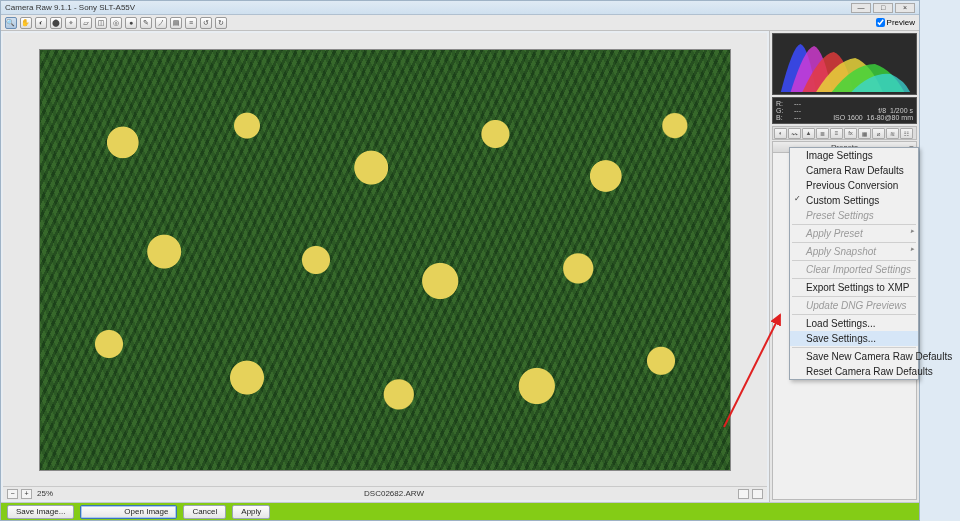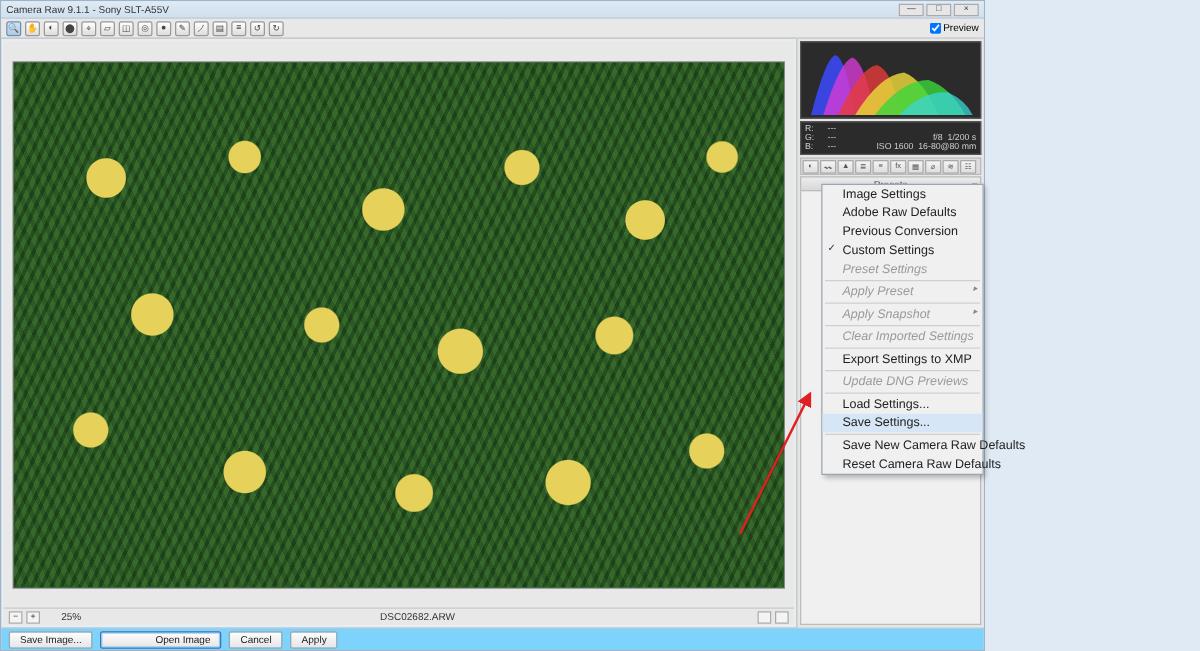--- a/index.html
+++ b/index.html
@@ -1,17 +1,17 @@
 <!DOCTYPE html>
 <html><head>
 <meta charset="utf-8">
 <style>
 * { box-sizing: border-box; margin: 0; padding: 0; font-family: "Segoe UI", Tahoma, sans-serif; }
 html, body { width: 960px; height: 521px; overflow: hidden; background: #dfeaf4; }
-.window { width: 788px; height: 521px; background: #e8edf2; border: 1px solid #9fb3c6; display: flex; flex-direction: column; }
+.window { width: 920px; height: 521px; background: #e8edf2; border: 1px solid #9fb3c6; display: flex; flex-direction: column; }
 .titlebar { height: 14px; background: linear-gradient(#dfeaf4,#cfe0ef); border-bottom: 1px solid #b0c0d0; display: flex; align-items: center; padding: 0 4px; font-size: 8px; color: #333; }
 .titlebar .spacer { flex: 1; }
 .winbtn { width: 20px; height: 10px; margin-left: 2px; background: #e6e6e6; border: 1px solid #aaa; font-size: 7px; text-align: center; line-height: 8px; }
 .toolbar { height: 16px; background: #e8e8e8; border-bottom: 1px solid #c0c0c0; display: flex; align-items: center; padding: 0 4px; gap: 3px; }
 .tbtn { width: 12px; height: 12px; border: 1px solid #999; background: linear-gradient(#fff,#ddd); border-radius: 2px; display: flex; align-items: center; justify-content: center; font-size: 7px; color: #444; }
 .tbtn.active { background: linear-gradient(#d0e0f0,#b0c8e0); border-color: #6a8db3; }
 .preview-chk { margin-left: auto; font-size: 8px; display: flex; align-items: center; gap: 2px; }
 .preview-chk input { width: 9px; height: 9px; }
 .body { flex: 1; display: flex; min-height: 0; }
 .left { flex: 1; display: flex; flex-direction: column; min-width: 0; padding: 2px; }
@@ -35,21 +35,21 @@
     radial-gradient(circle 32px at 72% 80%, #e6d25a 0 55%, transparent 58%),
     radial-gradient(circle 26px at 90% 74%, #e6d25a 0 52%, transparent 56%),
     repeating-linear-gradient(115deg, rgba(20,50,18,.45) 0 3px, rgba(60,110,42,.35) 3px 7px),
     repeating-linear-gradient(65deg, rgba(24,60,22,.4) 0 4px, rgba(72,128,50,.3) 4px 9px),
     #2b5a28;
 }
 .filmstrip { height: 14px; background: #e8e8e8; border-top: 1px solid #c9c9c9; display: flex; align-items: center; padding: 0 4px; font-size: 8px; color: #333; }
 .filmstrip .nav { width: 11px; height: 10px; border: 1px solid #aaa; background: #f4f4f4; margin-right: 3px; display: flex; align-items: center; justify-content: center; font-size: 7px; }
 .filmstrip .filename { flex: 1; text-align: center; }
 .filmstrip .right-misc { width: 11px; height: 10px; border: 1px solid #aaa; background: #f4f4f4; margin-left: 3px; }
-.bottombar { height: 18px; background: #7dd3fc; border-top: 1px solid #c0c8d0; display: flex; align-items: center; padding: 0 6px; gap: 6px; font-size: 8px; }
+.bottombar { height: 18px; background: #84cc16; border-top: 1px solid #c0c8d0; display: flex; align-items: center; padding: 0 6px; gap: 6px; font-size: 8px; }
 .btn { height: 14px; padding: 0 8px; background: linear-gradient(#fdfdfd,#e6e6e6); border: 1px solid #9aa6b2; border-radius: 2px; font-size: 8px; color: #222; display: flex; align-items: center; }
 .btn.primary { border-color: #3b74b9; box-shadow: inset 0 0 0 1px #a8c9ee; padding-left: 43px; }
 .link { color: #1a5cc8; text-decoration: underline; flex: 1; text-align: center; }
 .right { width: 150px; background: #e6e6e6; border-left: 1px solid #c0c0c0; display: flex; flex-direction: column; position: relative; }
 .histo { height: 62px; background: #2b2b2b; margin: 2px; position: relative; border: 1px solid #555; }
 .histo svg { width: 100%; height: 100%; }
 .exif { font-size: 7px; color: #ccc; background: #2b2b2b; margin: 0 2px 2px; padding: 2px 3px; display: grid; grid-template-columns: 18px 1fr 1fr; row-gap: 0; border: 1px solid #555; }
 .exif span { white-space: nowrap; }
 .tabs { height: 14px; background: #dcdcdc; margin: 0 2px; border: 1px solid #bbb; display: flex; align-items: center; gap: 1px; padding: 0 1px; }
 .tab { width: 13px; height: 11px; background: linear-gradient(#f4f4f4,#dedede); border: 1px solid #aaa; border-radius: 1px; font-size: 6px; display: flex; align-items: center; justify-content: center; color: #555; }
@@ -103,21 +103,21 @@
   <div class="body">
     <div class="left">
       <div class="canvas-wrap">
         <div class="canvas">
           <div class="foliage"></div>
         </div>
       </div>
       <div class="filmstrip">
         <span class="nav">−</span>
         <span class="nav">+</span>
-        <span style="margin-left:14px;">25%</span>
+        <span style="margin-left:2px;">25%</span>
         <span class="filename">DSC02682.ARW</span>
         <span class="right-misc"></span>
         <span class="right-misc"></span>
       </div>
     </div>
 
     <div class="right">
       <div class="histo">
         <svg viewBox="0 0 146 60" preserveAspectRatio="none">
           <path d="M8 58 Q20 12 28 10 Q36 12 44 58 Z" fill="#3b4bff" opacity=".85"></path>
@@ -152,21 +152,21 @@
         <span class="tab">☷</span>
       </div>
       <div class="panel-header">
         <span>Presets</span>
         <span class="menu-icon">≡</span>
       </div>
       <div class="panel-body"></div>
 
       <div class="context-menu">
         <div class="cm-item">Image Settings</div>
-        <div class="cm-item">Adobe Raw Defaults</div>
+        <div class="cm-item">Camera Raw Defaults</div>
         <div class="cm-item">Previous Conversion</div>
         <div class="cm-item check">Custom Settings</div>
         <div class="cm-item disabled">Preset Settings</div>
         <div class="cm-sep"></div>
         <div class="cm-item disabled arrow">Apply Preset</div>
         <div class="cm-sep"></div>
         <div class="cm-item disabled arrow">Apply Snapshot</div>
         <div class="cm-sep"></div>
         <div class="cm-item disabled">Clear Imported Settings</div>
         <div class="cm-sep"></div>

